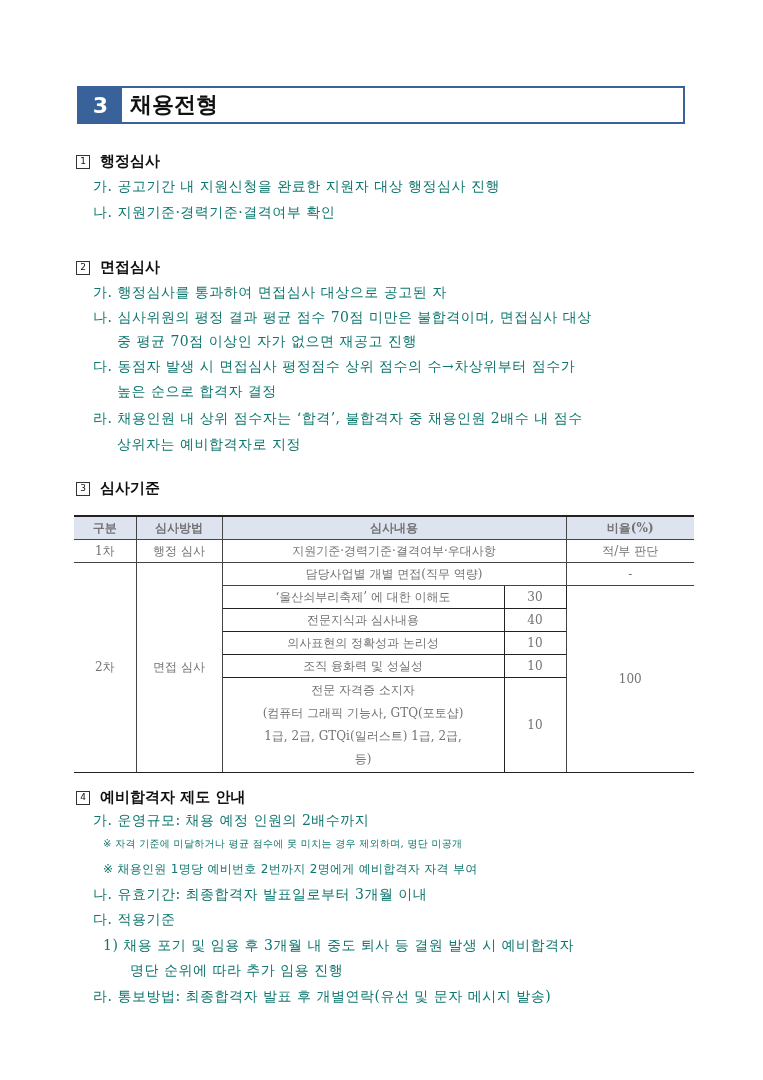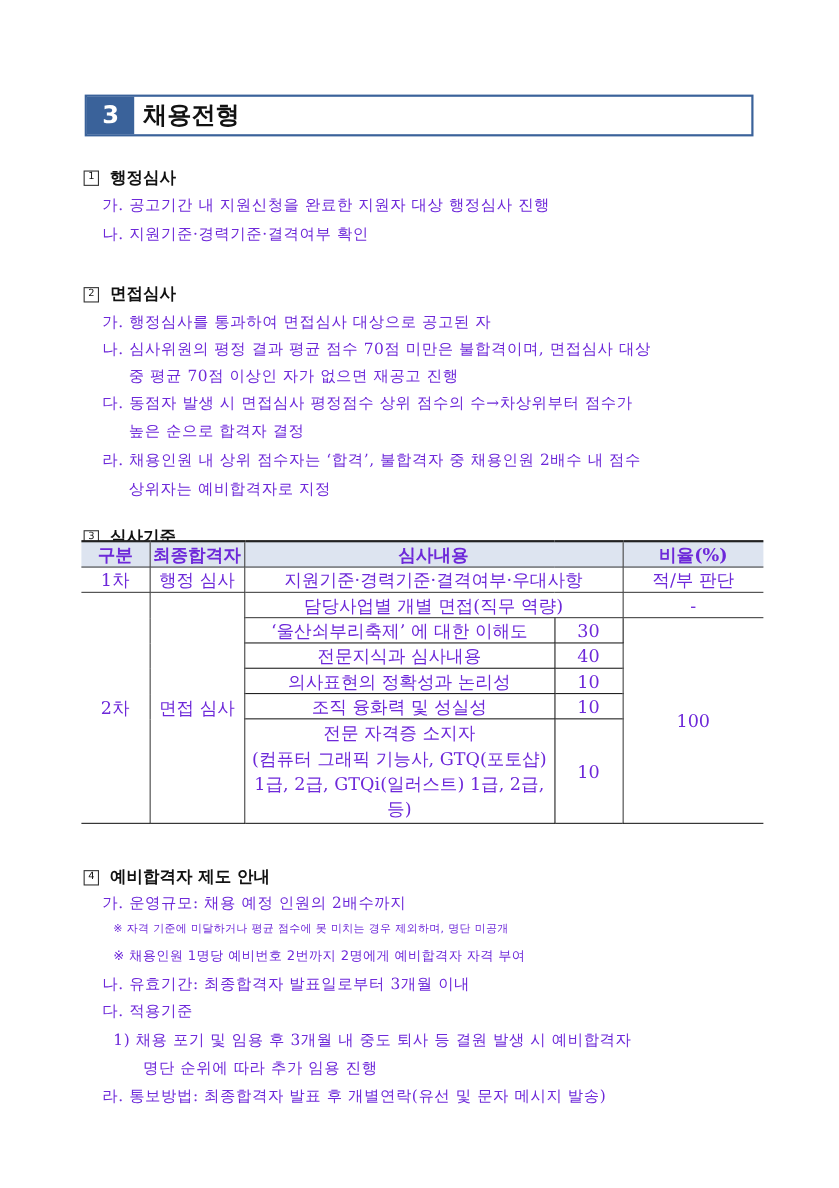--- a/index.html
+++ b/index.html
@@ -26,25 +26,25 @@
       position: absolute; left: 76px;
       font-family: "DejaVu Sans", "Liberation Sans", sans-serif;
       font-weight: bold; font-size: 15px; color: #111; display: flex; align-items: center;
     }
     .sec-num {
       display: inline-flex; width: 12px; height: 12px; border: 1px solid #333;
       font-size: 9px; align-items: center; justify-content: center; margin-right: 10px;
       font-weight: normal; line-height: 1;
     }
     .line {
-      position: absolute; font-size: 14px; white-space: nowrap; color: #6d28d9; letter-spacing: 0.5px;
+      position: absolute; font-size: 14px; white-space: nowrap; color: #0f766e; letter-spacing: 0.5px;
     }
     table.crit {
-      position: absolute; left: 74px; top: 491px; width: 620px;
-      border-collapse: collapse; font-size: 16px; color: #6d28d9;
+      position: absolute; left: 74px; top: 515px; width: 620px;
+      border-collapse: collapse; font-size: 12px; color: #737373;
     }
     table.crit td, table.crit th {
       border: 1px solid #444; text-align: center; padding: 0; font-weight: normal;
       height: 22px; line-height: 21px;
     }
     table.crit tr.hdr th {
       background: #dde4f0; font-weight: bold;
       border-top: 2px solid #222; border-bottom: 1px solid #444;
     }
     table.crit td.first, table.crit th.first { border-left: none; }
@@ -87,21 +87,21 @@
   <colgroup>
     <col style="width:62px">
     <col style="width:86px">
     <col style="width:282px">
     <col style="width:62px">
     <col style="width:128px">
   </colgroup>
   <tbody>
       <tr class="hdr">
     <th class="first">구분</th>
-    <th>최종합격자</th>
+    <th>심사방법</th>
     <th colspan="2">심사내용</th>
     <th class="last">비율(%)</th>
   </tr>
   <tr>
     <td class="first">1차</td>
     <td>행정 심사</td>
     <td colspan="2">지원기준·경력기준·결격여부·우대사항</td>
     <td class="last">적/부 판단</td>
   </tr>
   <tr>

